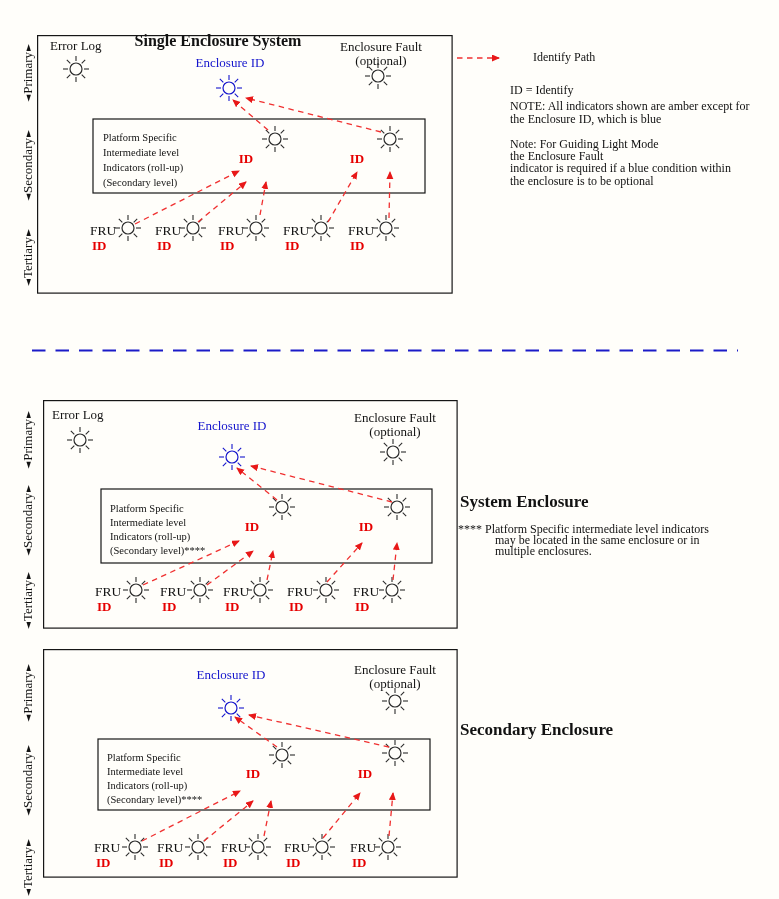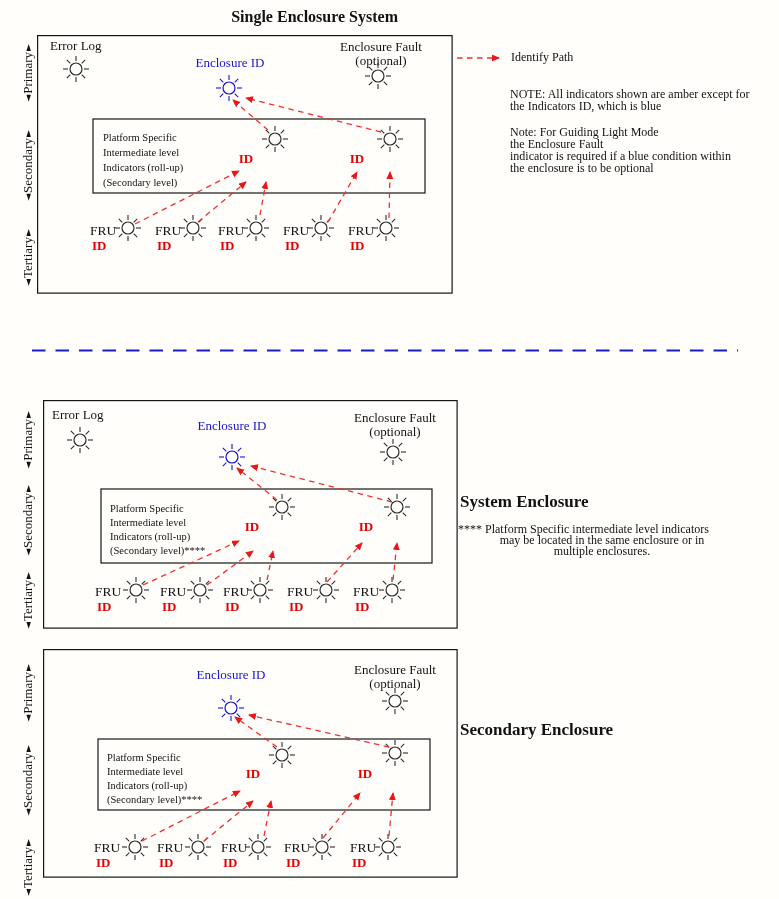--- a/index.html
+++ b/index.html
@@ -2,25 +2,25 @@
 <html><head>
 <meta charset="utf-8">
 <style>
   html,body { margin:0; padding:0; background:#fffefa; }
   .page {
     position:relative; width:779px; height:899px; overflow:hidden;
     background:#fffefa; color:#121212;
     font-family:"Liberation Serif","DejaVu Serif",serif;
   }
   .abs { position:absolute; }
-  .title { font-weight:bold; font-size:16px; text-align:right; white-space:nowrap; }
+  .title { font-weight:bold; font-size:16px; text-align:center; white-space:nowrap;margin-top:24px; }
   .heading { font-weight:bold; font-size:17px; white-space:nowrap; }
-  .legend-line { font-size:12px; line-height:12.3px; white-space:nowrap; }
+  .legend-line { font-size:12px; line-height:12.3px; white-space:nowrap;margin-left:22px; }
   .note-block { font-size:12px; line-height:12.3px; white-space:nowrap; }
-  .footnote { font-size:12px; line-height:11.2px; white-space:nowrap;text-align:center; }
+  .footnote { font-size:12px; line-height:11.2px; white-space:nowrap; }
   .footnote .cont { margin-left:37px; }
 
   
   .rail {
     position:absolute; left:18px; height:20px;
     transform-origin:0 0; transform:rotate(-90deg);
     display:flex; justify-content:space-between; align-items:center;
     font-size:13px; white-space:nowrap;
   }
   .rail .seg { display:flex; align-items:center; }
@@ -137,22 +137,23 @@
     <defs>
       <marker id="ahL" markerWidth="10" markerHeight="9" refX="7" refY="3.5" orient="auto" markerUnits="userSpaceOnUse">
         <path d="M0,0 L8,3.5 L0,7 Z" fill="#e81818"></path>
       </marker>
     </defs>
     <line class="ipath" marker-end="url(#ahL)" x1="2" y1="7" x2="44" y2="7"></line>
   </svg>
   <div class="abs legend-line" style="left:511px; top:51px;">Identify Path</div>
 
   <div class="abs note-block" style="left:510px; top:84px;">
+    <div>ID = Identify</div>
     <div style="margin-top:4px;font-family:Liberation Serif, serif;">NOTE: All indicators shown are amber except for</div>
-    <div>the Indicators ID, which is blue</div>
+    <div>the Enclosure ID, which is blue</div>
     <div style="margin-top:13px;">Note: For Guiding Light Mode</div>
     <div>the Enclosure Fault</div>
     <div>indicator is required if a blue condition within</div>
     <div>the enclosure is to be optional</div>
   </div>
 
   <svg class="abs" style="left:30px; top:348px;" width="710" height="5" viewBox="0 0 710 5">
     <line x1="2" y1="2.5" x2="708" y2="2.5" stroke="#1b1bc8" stroke-width="2" stroke-dasharray="13.5 10"></line>
   </svg>
 

